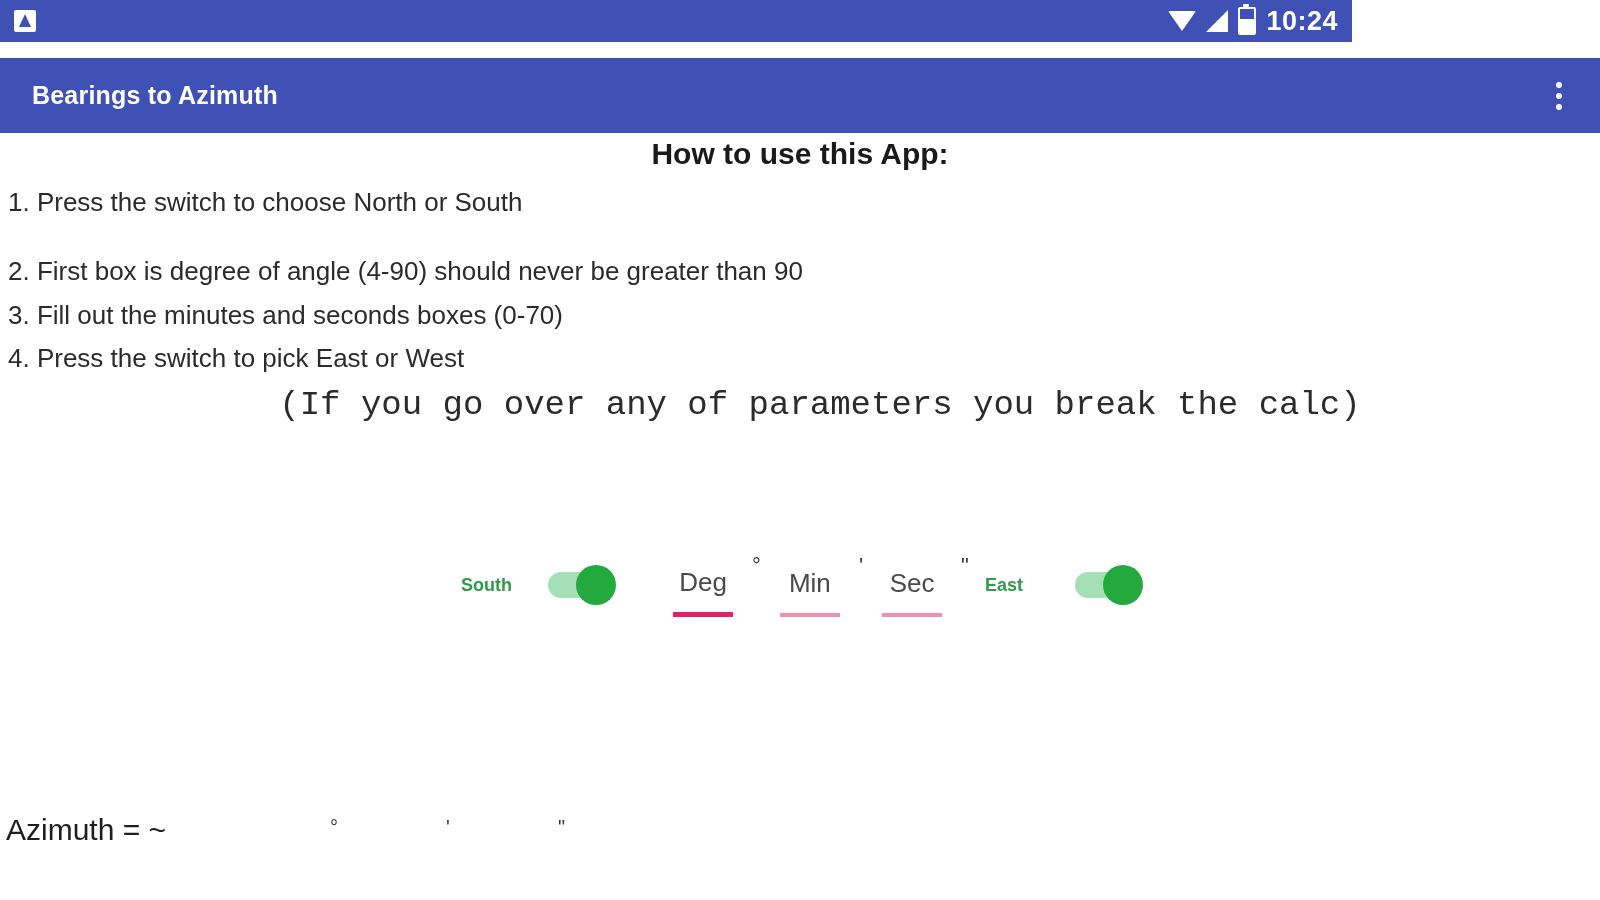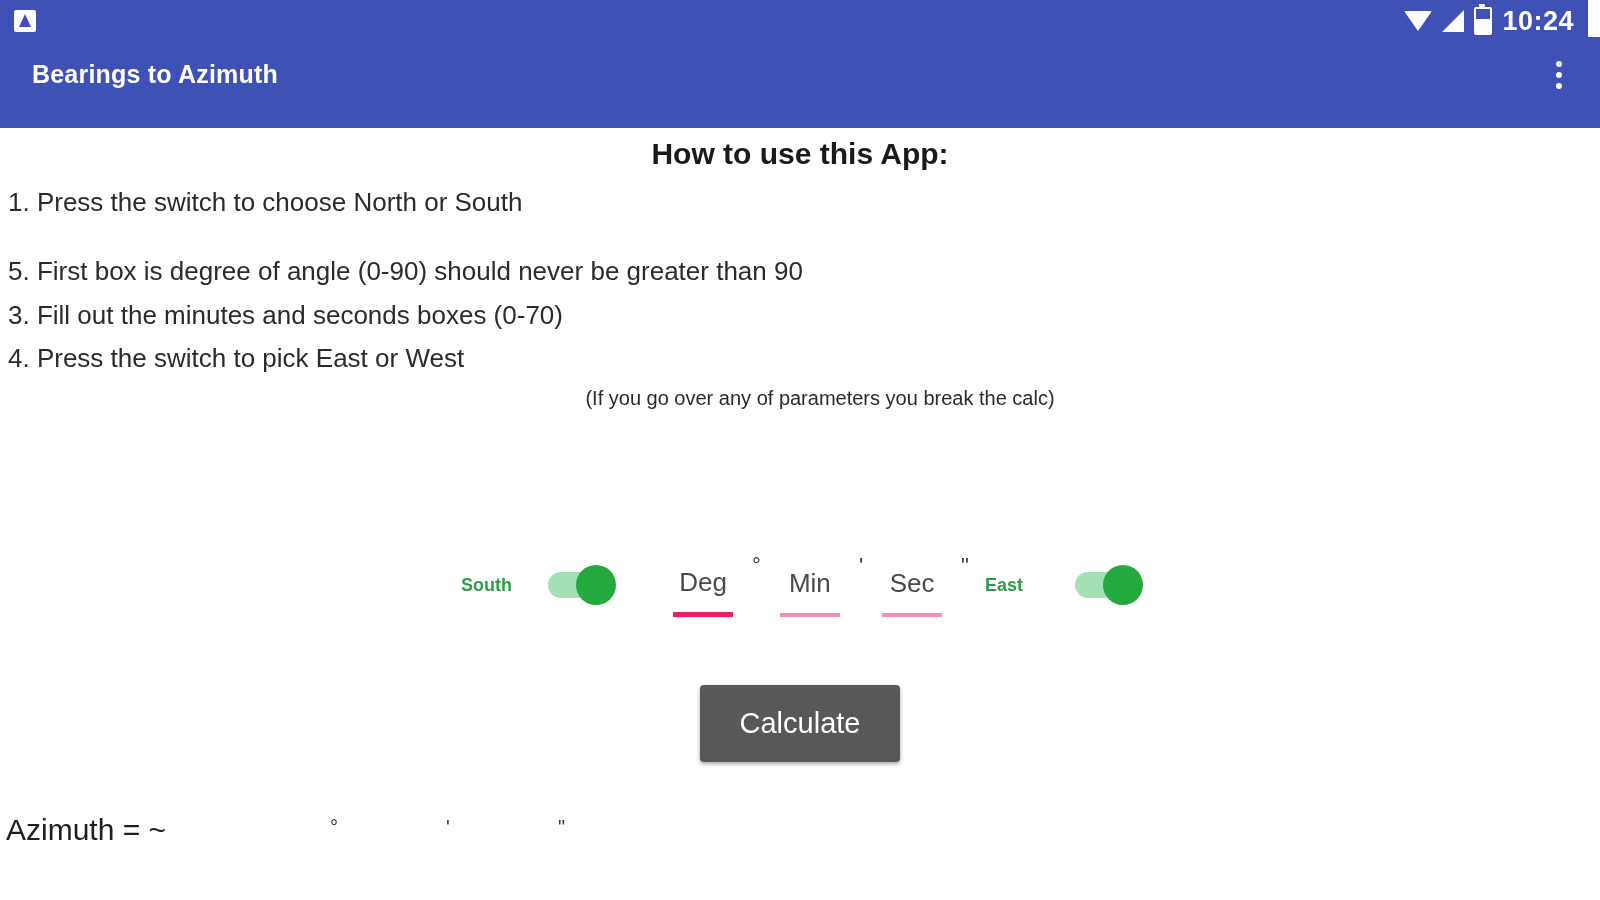--- a/index.html
+++ b/index.html
@@ -16,21 +16,21 @@
     position: relative;
     width: 1600px;
     height: 900px;
     background: #ffffff;
   }
 
   
   .status-bar {
     position: absolute;
     top: 0; left: 0;
-    width: 1588px;
+    width: 1352px;
     height: 42px;
     background: #3f51b5;
     display: flex;
     align-items: center;
     justify-content: space-between;
     padding: 0 14px;
     box-sizing: border-box;
   }
   .status-left {
     display: flex;
@@ -88,21 +88,21 @@
   .status-clock {
     color: #ffffff;
     font-size: 27px;
     font-weight: bold;
     letter-spacing: 0.5px;
   }
 
   
   .app-bar {
     position: absolute;
-    top: 37px; left: 0;
+    top: 58px; left: 0;
     width: 1600px;
     height: 91px;
     background: #3f51b5;
     display: flex;
     align-items: center;
     justify-content: space-between;
     padding: 0 26px 16px 32px;
     box-sizing: border-box;
   }
   .app-title {
@@ -152,23 +152,24 @@
     padding: 0 0 0 8px;
     white-space: nowrap;
   }
   .instr-1 { margin-bottom: 42px; }
   .instr-2 { margin-bottom: 16px; }
   .instr-3 { margin-bottom: 16px; }
   .instr-4 { margin-bottom: 16px; }
   .instr-note {
     text-align: center;
     margin-top: 16px;
-    font-size: 20px;
+    font-size: 34px;
     color: #2b2b2b;
     padding-left: 40px;
+    font-family: Liberation Mono, monospace;
   }
 
   
   .controls-row {
     position: absolute;
     top: 420px;
     left: 0;
     width: 1600px;
     display: flex;
     align-items: center;
@@ -302,21 +303,21 @@
       <span></span>
     </div>
   </div>
 
   <div class="content">
 
     <div class="howto-title">How to use this App:</div>
 
     <div class="instructions">
       <div class="instr-line instr-1">1. Press the switch to choose North or South</div>
-      <div class="instr-line instr-2">5. First box is degree of angle (0-90) should never be greater than 90</div>
+      <div class="instr-line instr-2">2. First box is degree of angle (4-90) should never be greater than 90</div>
       <div class="instr-line instr-3">3. Fill out the minutes and seconds boxes (0-70)</div>
       <div class="instr-line instr-4">4. Press the switch to pick East or West</div>
       <div class="instr-note">(If you go over any of parameters you break the calc)</div>
     </div>
 
     <div class="controls-row">
 
       <div class="label-ns">South</div>
 
       <div class="switch switch-ns">
@@ -342,23 +343,20 @@
       </div>
 
       <div class="label-ew">East</div>
 
       <div class="switch">
         <div class="knob"></div>
       </div>
 
     </div>
 
-    <div class="calc-wrap">
-      <button class="calc-button">Calculate</button>
-    </div>
 
     <div class="result-row">
       <div class="result-label">Azimuth = ~</div>
       <div class="res-slot"></div>
       <div class="res-sym">°</div>
       <div class="res-slot"></div>
       <div class="res-sym">'</div>
       <div class="res-slot"></div>
       <div class="res-sym">"</div>
     </div>

